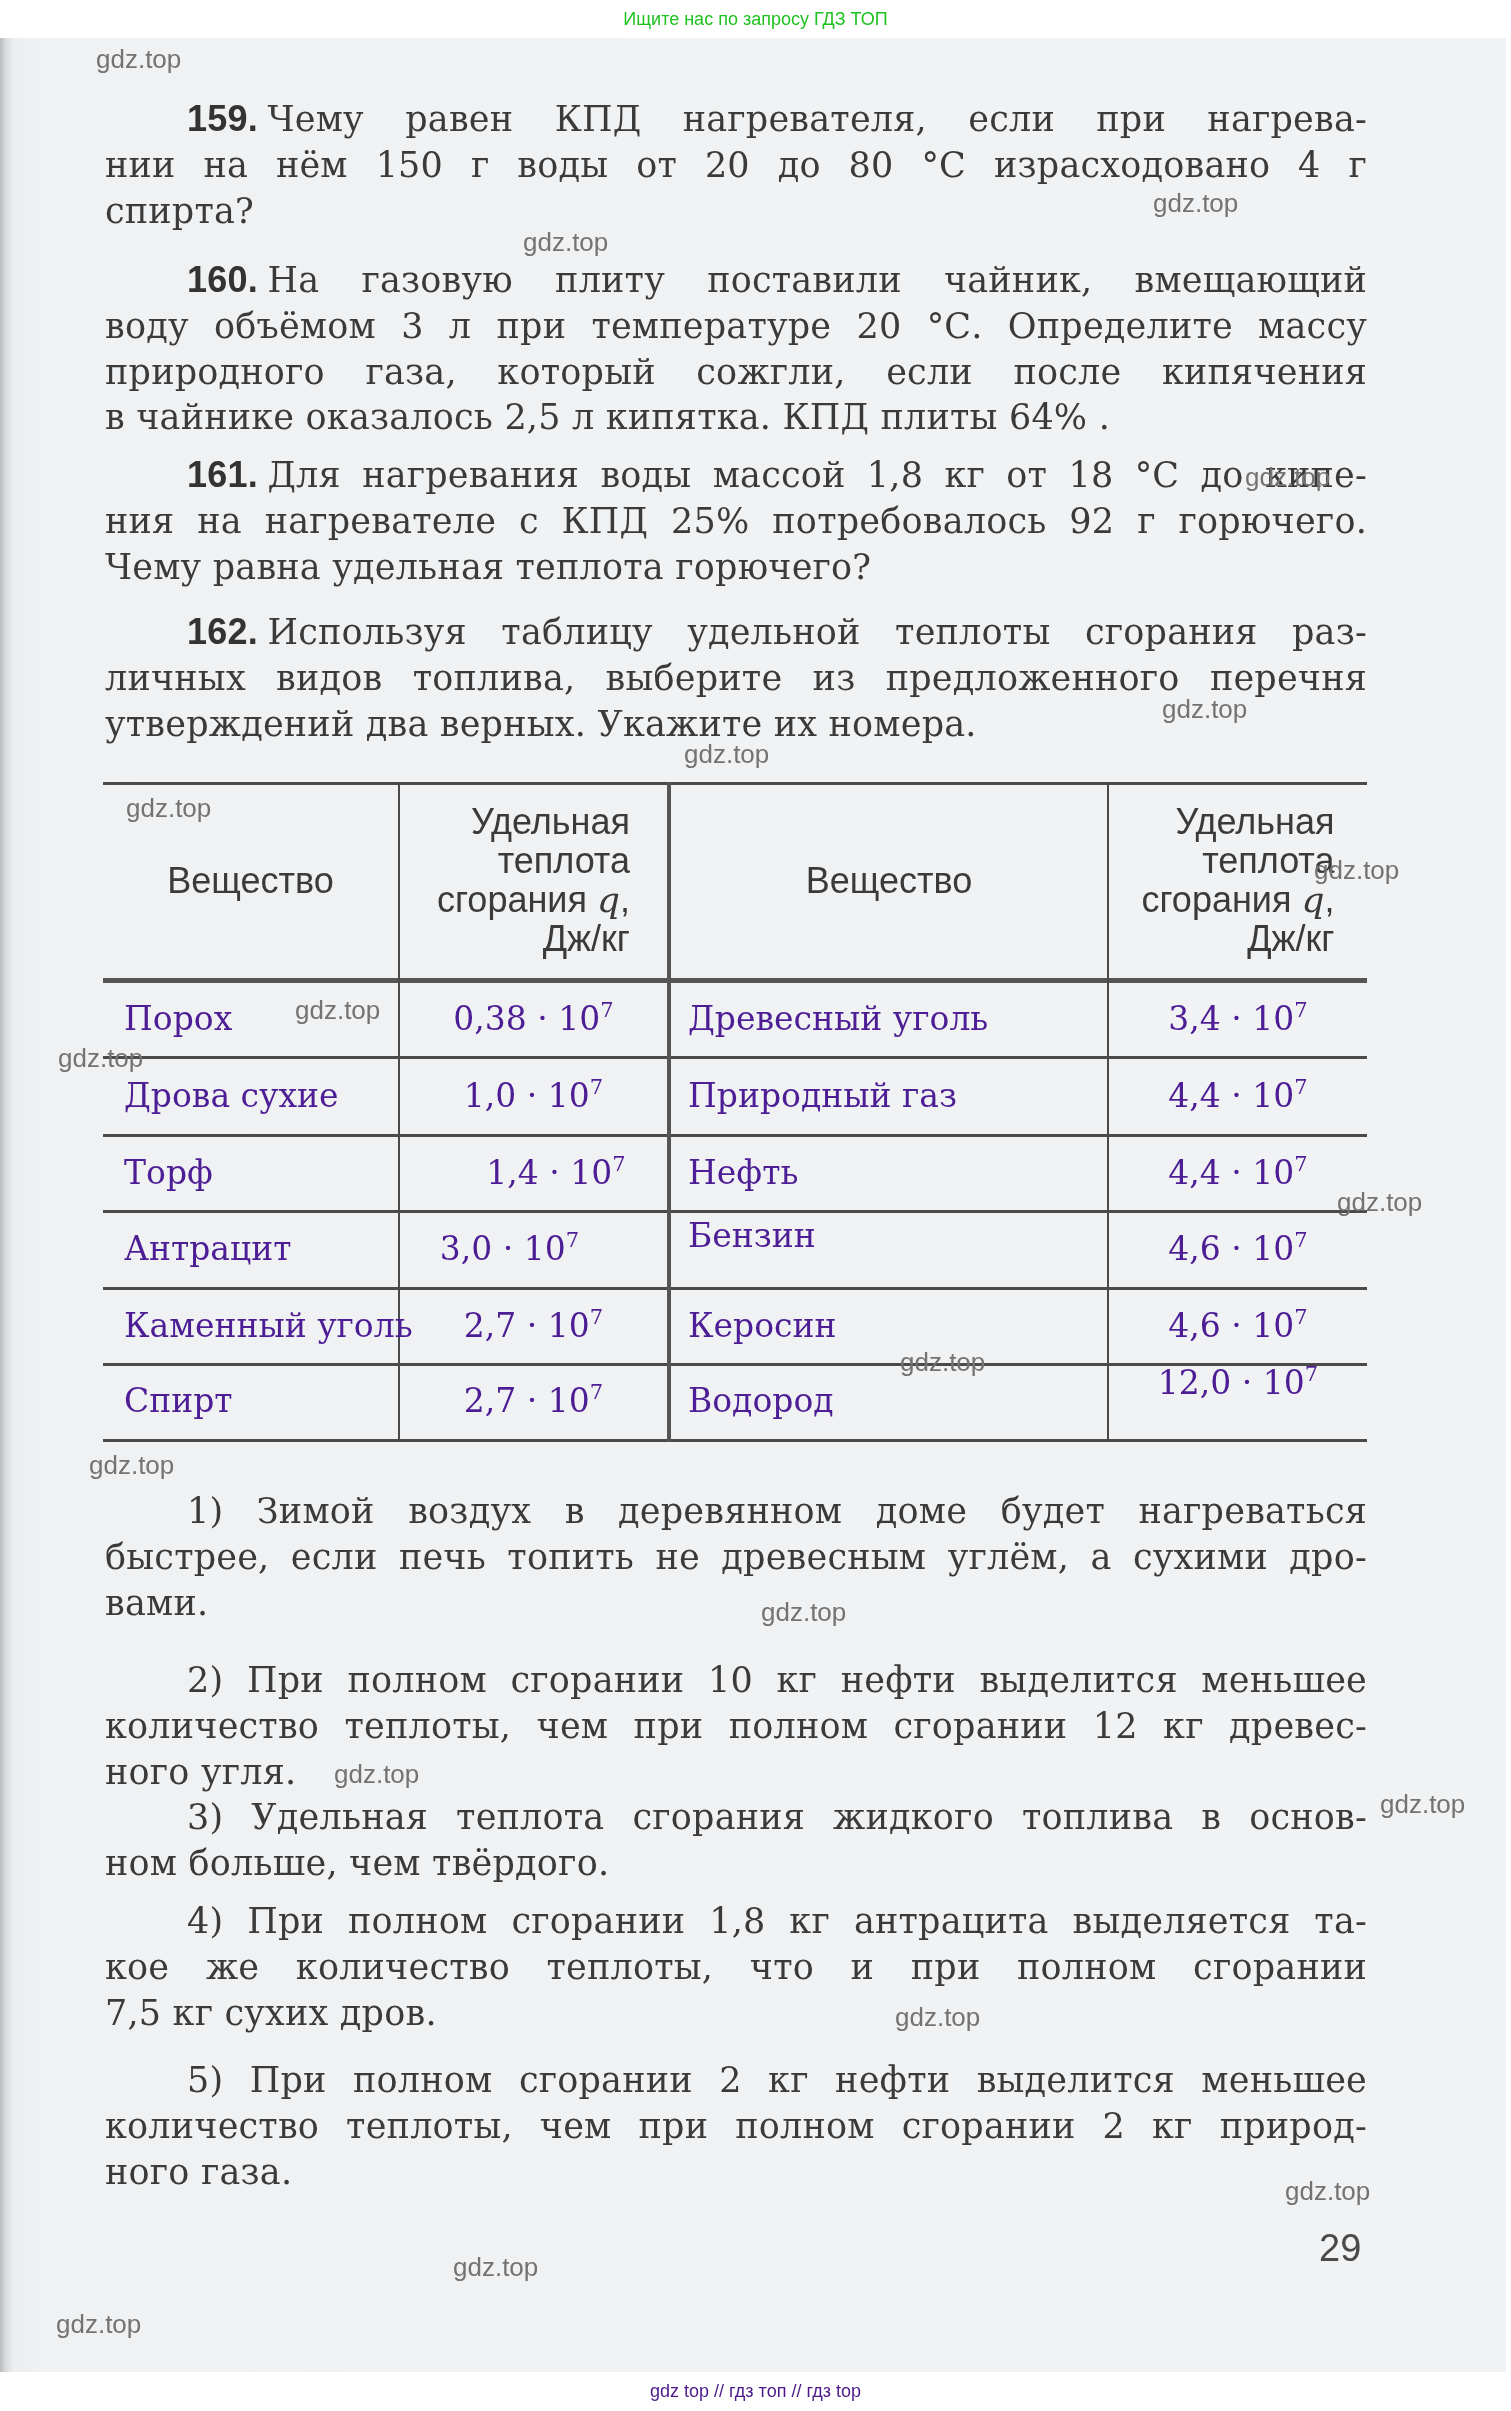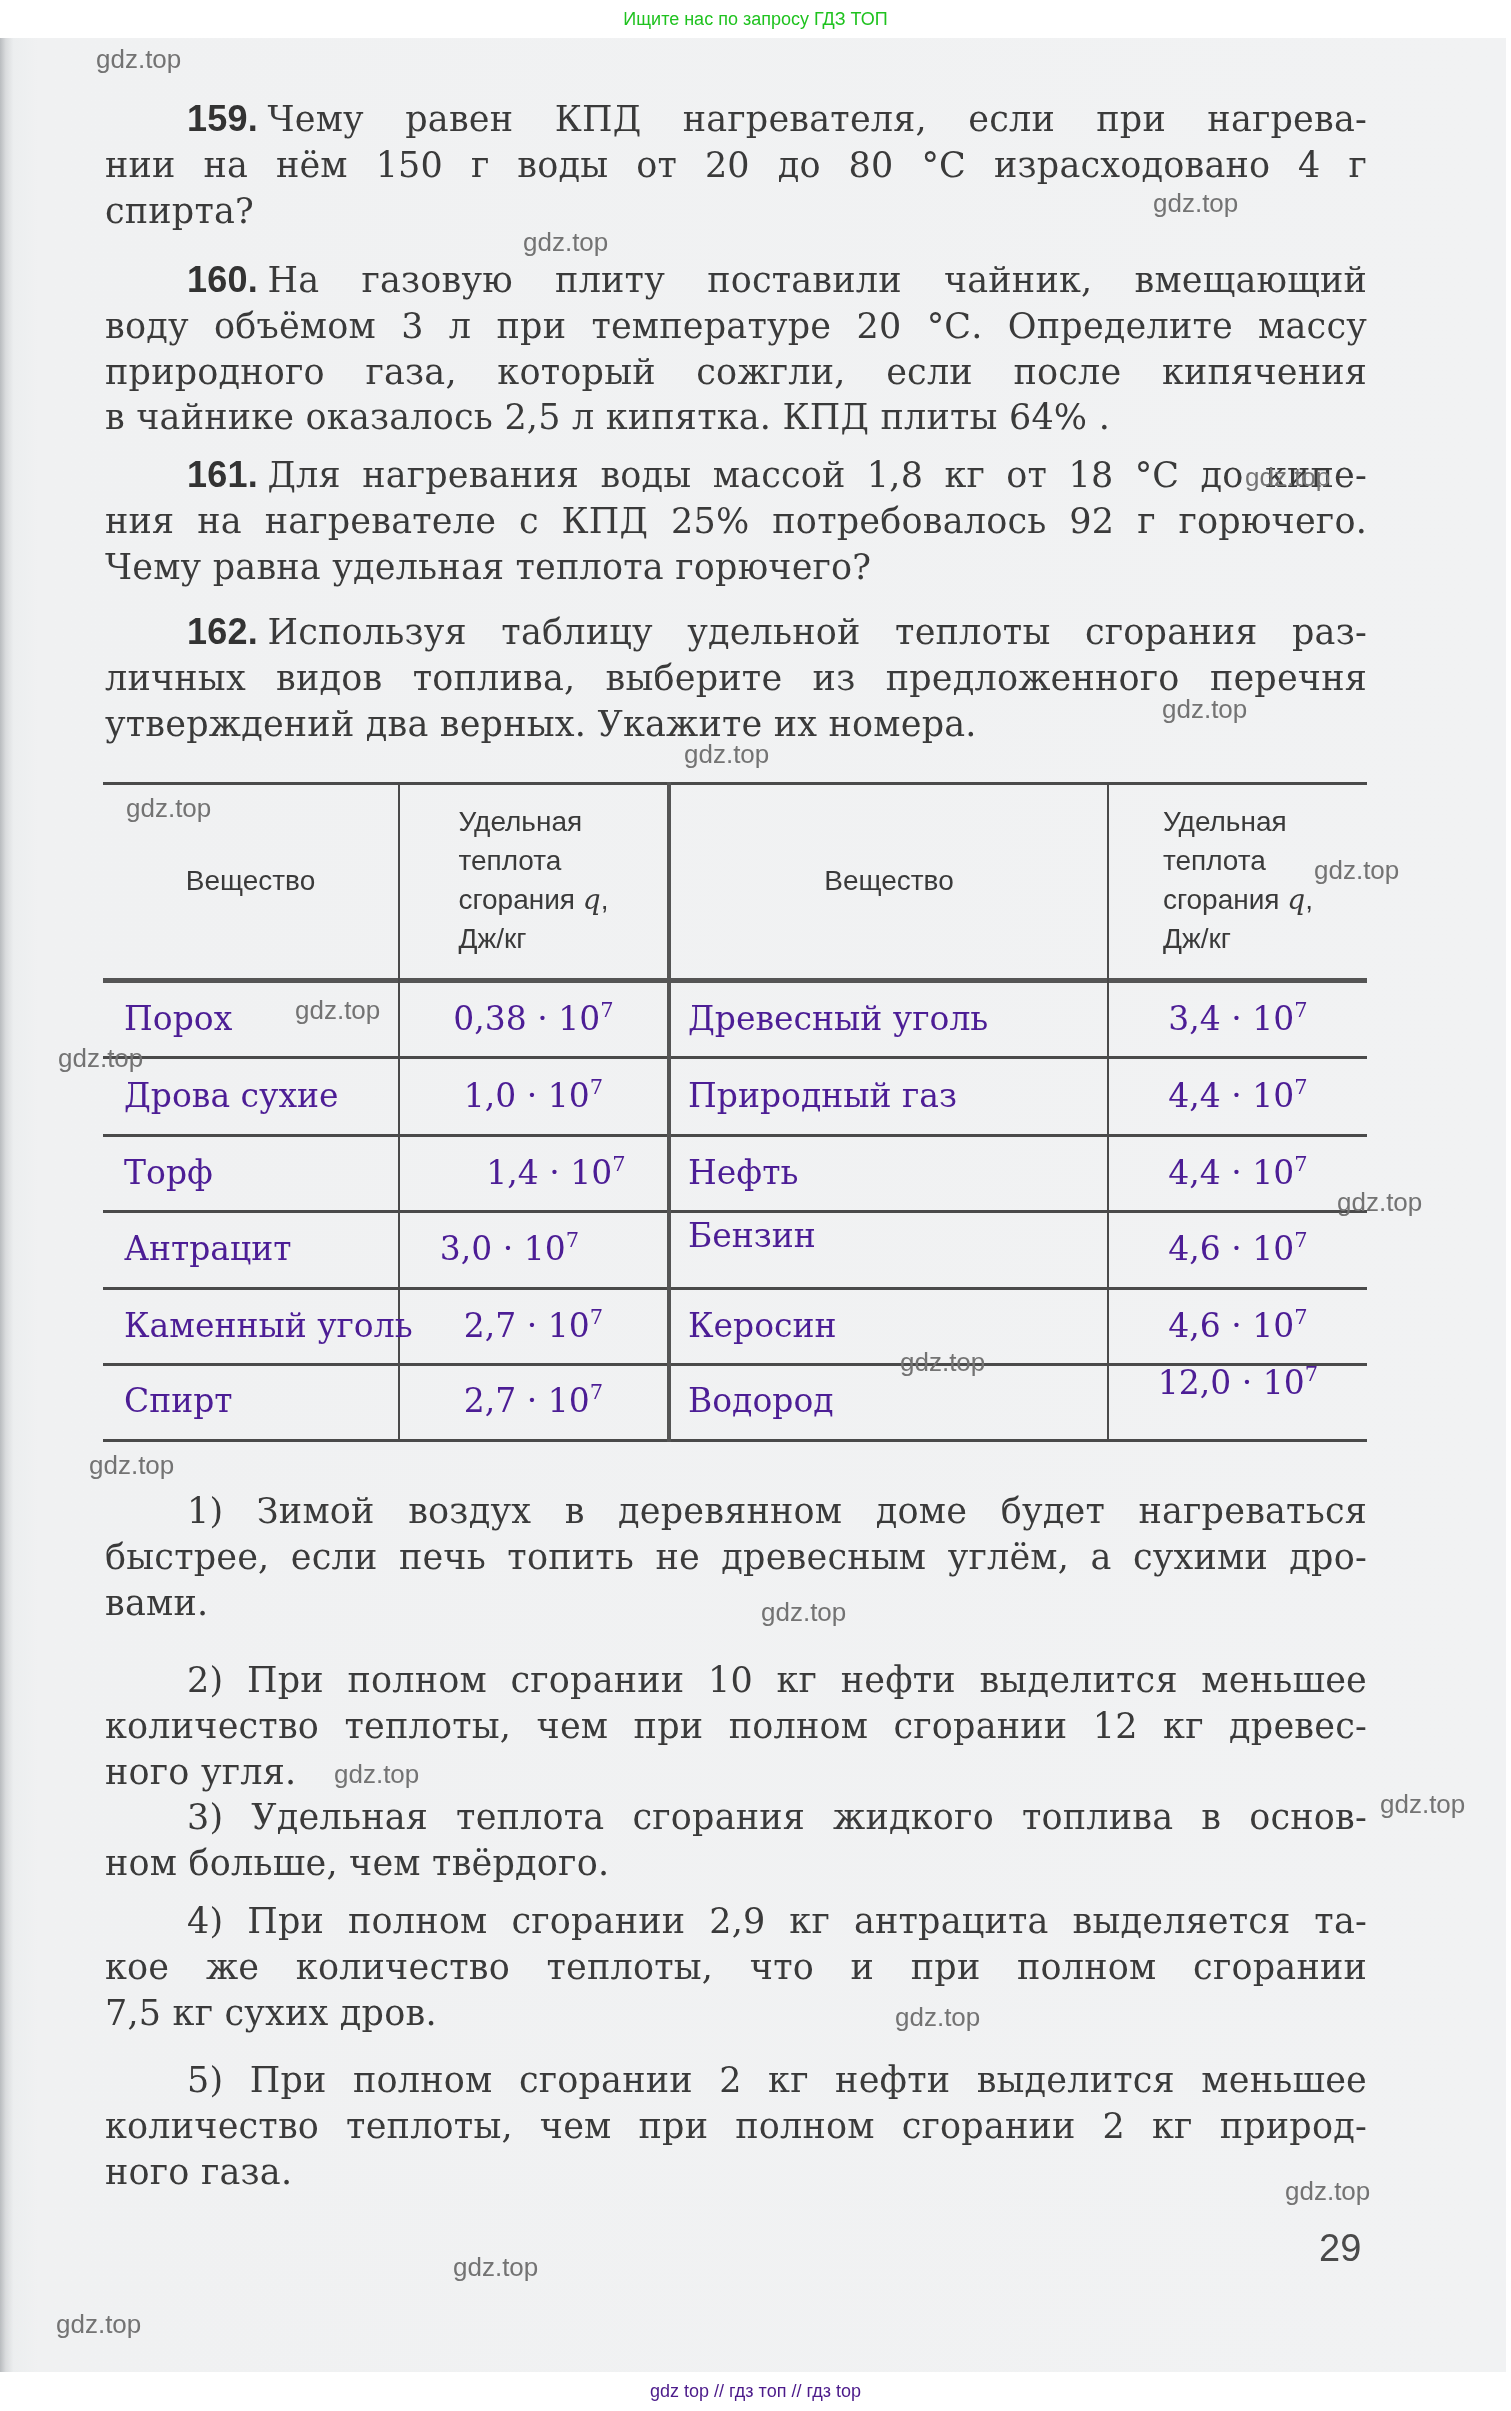--- a/index.html
+++ b/index.html
@@ -41,22 +41,22 @@
   
   .tbl {
     position: absolute; left: 103px; top: 782px; width: 1264px; height: 660px;
   }
   .hline { position: absolute; left: 0; width: 1264px; height: 2.9px; background: #4a4a4a; }
   .hline.thick { height: 4.8px; background: #555; }
   .vline { position: absolute; top: 0; width: 1.9px; height: 660px; background: #4a4a4a; }
   .vline.thick { width: 3.8px; background: #555; }
   .th {
     position: absolute; top: 0; height: 196px;
-    display: flex; align-items: center; justify-content: center; text-align: left;
-    font-family: "Liberation Sans", sans-serif; font-size: 28px; line-height: 39px; color: #3a3a3a;
+    display: flex; align-items: center; justify-content: center; text-align: right;
+    font-family: "Liberation Sans", sans-serif; font-size: 36px; line-height: 39px; color: #3a3a3a;
   }
   .td {
     position: absolute; height: 76px; line-height: 76px;
     font-size: 33px; color: #4c1d95; white-space: nowrap;
   }
   .td.val { text-align: center; }
   sup { font-size: 21px; vertical-align: 13.4px; line-height: 0; }
   .q { font-family: "DejaVu Serif", serif; font-style: italic; }
   .pagenum {
     position: absolute; left: 1319px; top: 2227px;
@@ -166,21 +166,21 @@
 <div>
   <div class="line indent just" style="top:1659px">2) При полном сгорании 10 кг нефти выделится меньшее</div>
   <div class="line just" style="top:1705px">количество теплоты, чем при полном сгорании 12 кг древес-</div>
   <div class="line" style="top:1751px">ного угля.</div>
 </div>
 <div>
   <div class="line indent just" style="top:1796px">3) Удельная теплота сгорания жидкого топлива в основ-</div>
   <div class="line" style="top:1842px">ном больше, чем твёрдого.</div>
 </div>
 <div>
-  <div class="line indent just" style="top:1900px">4) При полном сгорании 2,9 кг антрацита выделяется та-</div>
+  <div class="line indent just" style="top:1900px">4) При полном сгорании 1,8 кг антрацита выделяется та-</div>
   <div class="line just" style="top:1946px">кое же количество теплоты, что и при полном сгорании</div>
   <div class="line" style="top:1992px">7,5 кг сухих дров.</div>
 </div>
 <div>
   <div class="line indent just" style="top:2059px">5) При полном сгорании 2 кг нефти выделится меньшее</div>
   <div class="line just" style="top:2105px">количество теплоты, чем при полном сгорании 2 кг природ-</div>
   <div class="line" style="top:2151px">ного газа.</div>
 </div>
 
 <div class="pagenum">29</div>

